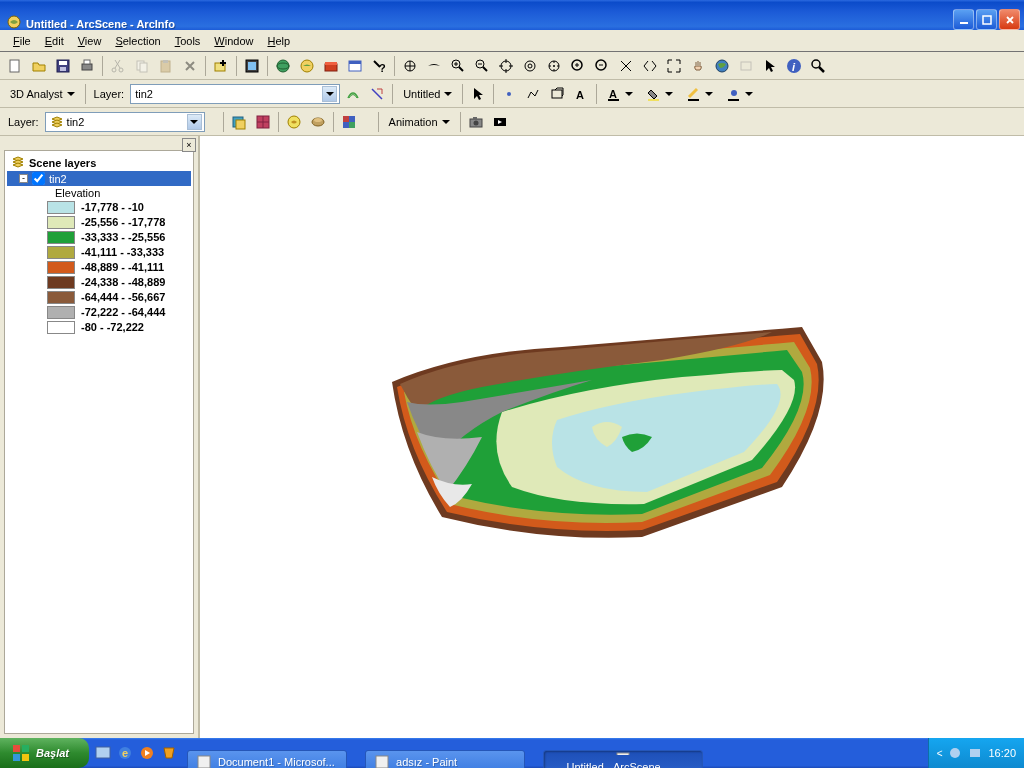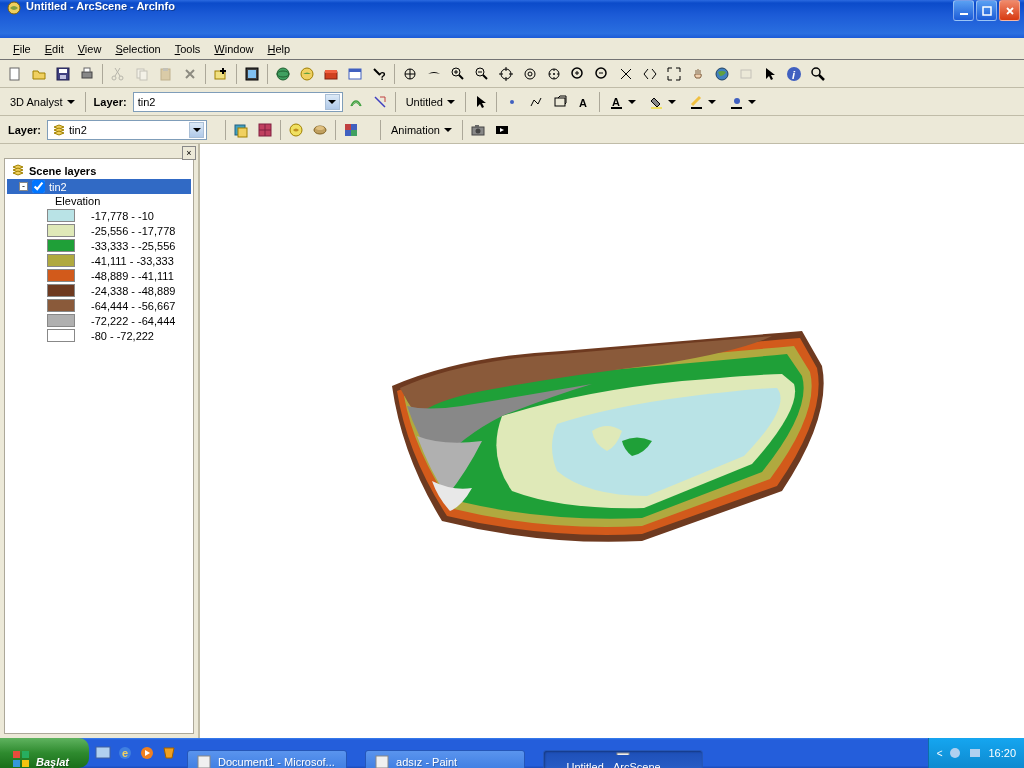--- a/index.html
+++ b/index.html
@@ -1,57 +1,57 @@
 <!DOCTYPE html>
 <html><head>
 <meta charset="utf-8">
 <style>
 * { margin: 0; padding: 0; box-sizing: border-box; font-family: Tahoma, sans-serif; font-size: 11px; }
 body { width: 1024px; height: 768px; overflow: hidden; background: #ece9d8; display: flex; flex-direction: column; }
 
-.titlebar { height: 38px; background: linear-gradient(#2b6ae0 0%, #0b4bca 8%, #1c5bd7 40%, #2a6fe0 88%, #1c5bd7 100%); display: flex; align-items: flex-start; padding: 0 4px 0 6px; color: white; }
+.titlebar { height: 30px; background: linear-gradient(#2b6ae0 0%, #0b4bca 8%, #1c5bd7 40%, #2a6fe0 88%, #1c5bd7 100%); display: flex; align-items: flex-end; padding: 0 4px 0 6px; color: white; }
 .titlebar .app-icon { width: 16px; height: 16px; margin-right: 4px; }
 .titlebar .title { font-weight: bold; text-shadow: 1px 1px 0 rgba(0,0,0,.3); flex: 1; }
 .win-btns { display: flex; gap: 2px; }
 .win-btn { width: 21px; height: 21px; border-radius: 3px; display: flex; align-items: center; justify-content: center; font-weight: bold; color: white; border: 1px solid rgba(255,255,255,.4); }
 .win-min,.win-max { background: linear-gradient(#5aa0f2,#1c5bd7); }
 .win-close { background: linear-gradient(#f0896a,#d73a12); }
 
 .menubar { height: 22px; background: #ece9d8; display: flex; align-items: center; padding: 0 6px; border-bottom: 1px solid #737373; }
 .menubar span { padding: 2px 7px; cursor: default; }
 .menubar span u { text-decoration: underline; }
 
 .toolbar { min-height: 28px; background: #ece9d8; display: flex; align-items: center; padding: 2px 4px; border-bottom: 1px solid #c0bca8; gap: 2px; flex-wrap: wrap; }
 .tbtn { width: 22px; height: 22px; display: flex; align-items: center; justify-content: center; cursor: default; }
 .sep { width: 1px; height: 20px; background: #aca899; margin: 0 2px; }
-.tlabel { padding: 0 4px; font-weight: bold; }
+.tlabel { padding: 0 4px; }
 .combo { height: 20px; border: 1px solid #7f9db9; background: white; display: inline-flex; align-items: center; padding: 0 2px 0 4px; }
 .combo .cval { min-width: 0; }
 .combo .carrow { width: 15px; height: 16px; background: linear-gradient(#dceaf7,#b0c9e8); border: 1px solid #aabfd6; margin-left: auto; display: flex; align-items: center; justify-content: center; }
 .dd-btn { height: 22px; padding: 0 6px; display: flex; align-items: center; gap: 4px; cursor: default; }
 .tri-down { width: 0; height: 0; border-left: 4px solid transparent; border-right: 4px solid transparent; border-top: 4px solid #000; }
 
 .content { flex: 1; display: flex; overflow: hidden; }
 .toc { width: 200px; background: #ece9d8; border-right: 2px solid #c0bca8; display: flex; flex-direction: column; position: relative; }
 .toc-close { position: absolute; right: 2px; top: 2px; width: 14px; height: 14px; border: 1px solid #888; background: #ece9d8; font-size: 9px; display: flex; align-items: center; justify-content: center; cursor: default; }
 .toc-inner { flex: 1; background: white; margin: 14px 4px 4px 4px; border: 1px solid #aca899; overflow: auto; padding: 2px; }
 .toc-title { font-weight: bold; padding: 2px 4px; display: flex; align-items: flex-end; gap: 4px; }
 .tree-row { display: flex; align-items: center; gap: 4px; padding: 1px 4px; }
 .tree-row.selected { background: #316ac5; color: white; }
-.legend-row { display: flex; align-items: center; gap: 16px; padding: 1px 4px 1px 40px; }
+.legend-row { display: flex; gap: 6px; padding: 1px 4px 1px 40px; font-weight: bold; }
 .swatch { width: 28px; height: 13px; border: 1px solid #888; }
 .toc-tabs { display: flex; padding: 0 4px 4px 4px; gap: 2px; }
 .toc-tab { border: 1px solid #aca899; padding: 2px 10px; background: #ece9d8; font-size: 11px; position: relative; top: 0; }
 .toc-tab.active { background: white; border-bottom: 1px solid white; }
 
 .viewport { flex: 1; background: white; position: relative; }
 .terrain { position: absolute; left: 50%; top: 50%; transform: translate(-50%,-50%); }
 
 .taskbar { height: 30px; background: linear-gradient(#3a81f0 0%, #245edb 6%, #245edb 92%, #1b4ab8 100%); display: flex; align-items: center; }
-.start { height: 30px; padding: 0 20px 0 12px; display: flex; align-items: flex-end; gap: 6px; background: linear-gradient(#5fb35f,#2e8a2e 50%,#1a6f1a); color: white; font-weight: bold; font-style: italic; font-size: 17px; border-radius: 0 10px 10px 0; text-shadow: 1px 1px 0 rgba(0,0,0,.3); }
+.start { height: 30px; padding: 0 20px 0 12px; display: flex; align-items: center; gap: 6px; background: linear-gradient(#5fb35f,#2e8a2e 50%,#1a6f1a); color: white; font-weight: bold; font-style: italic; font-size: 17px; border-radius: 0 10px 10px 0; text-shadow: 1px 1px 0 rgba(0,0,0,.3); }
 .tray-icons { display: flex; gap: 6px; padding: 0 6px; align-items: center; }
 .tray-icons div { width: 16px; height: 16px; }
 .task-btns { display: flex; gap: 18px; padding: 0 4px; flex: 1; margin-top: 17px; }
 .task-btn { height: 24px; min-width: 160px; padding: 0 8px; display: flex; align-items: center; gap: 6px; background: linear-gradient(#5a94ee,#3a7ae0); border: 1px solid #2556b8; border-radius: 3px; color: white; font-size: 11px; text-shadow: 1px 1px 0 rgba(0,0,0,.2); }
 .task-btn.active { background: linear-gradient(#1d4fb8,#2a5fc8); box-shadow: inset 1px 1px 2px rgba(0,0,0,.3); flex-direction: column; }
 .systray { height: 30px; background: linear-gradient(#15a6f0,#0e8ad0); display: flex; align-items: center; padding: 0 8px; gap: 6px; color: white; border-left: 1px solid #0c6fa8; }
 
 svg { display: block; }
 </style>
 </head>

